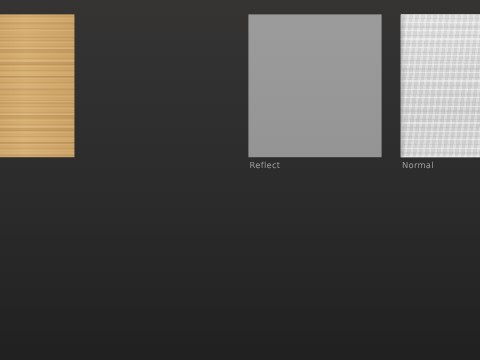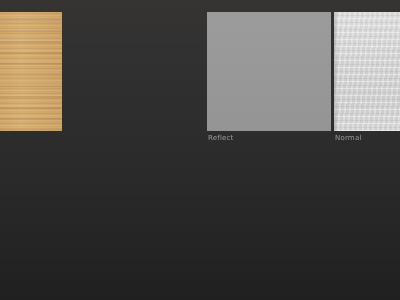--- a/index.html
+++ b/index.html
@@ -53,21 +53,21 @@
     line-height: 9px;
     letter-spacing: 0.2px;
     color: #9d9d9d;
     white-space: nowrap;
     font-family: "DejaVu Sans", "Liberation Sans", sans-serif;
   }
 
   
   #slot-diffuse  { left: -36px; width: 98px;  }
   #slot-normal   { left: 77px;  width: 122px; }
-  #slot-reflect  { left: 207px; width: 124px; }
+  #slot-reflect  { left: 207px; width: 111px; }
   #slot-gloss    { left: 334px; width: 100px; }
 
   
   .tex-wood {
     background-color: #d2a96b;
     background-image:
       repeating-linear-gradient(
         0deg,
         rgba(255,255,255,0.085) 0px,
         rgba(255,255,255,0.085) 1px,

